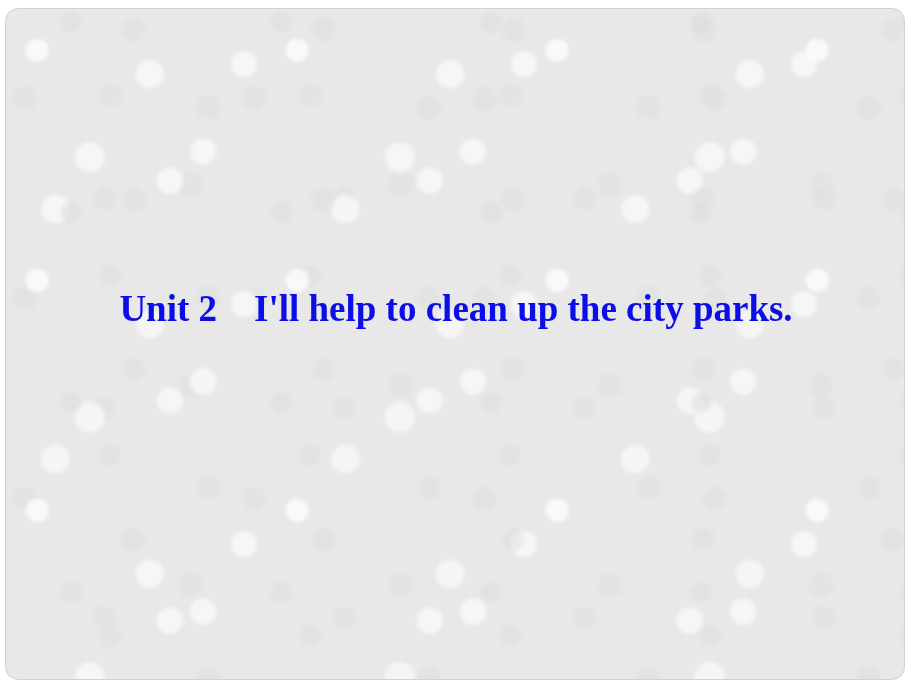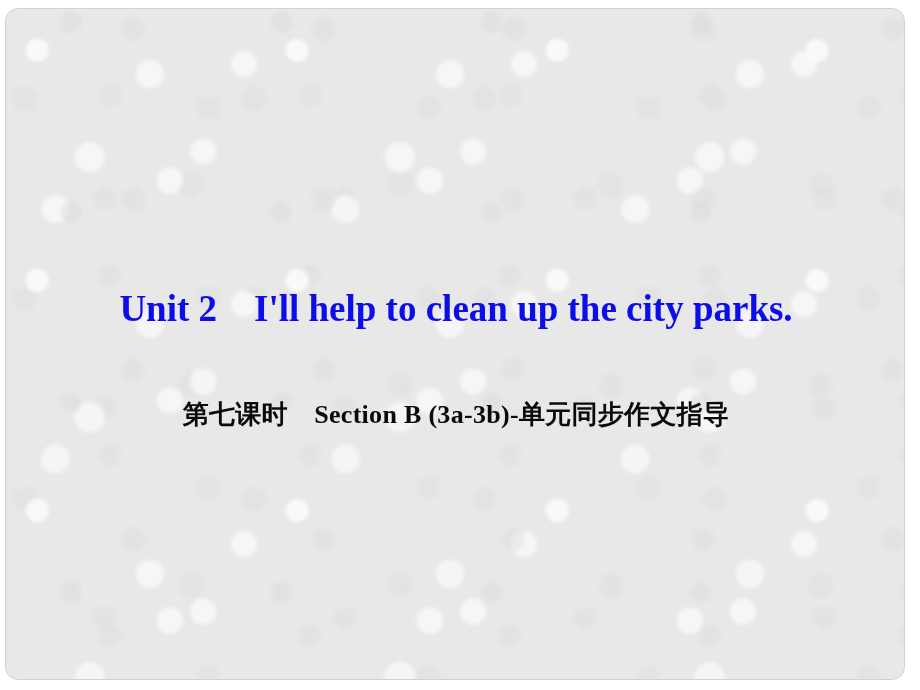--- a/index.html
+++ b/index.html
@@ -110,17 +110,16 @@
 
 <div id="slide-root">
   <div class="slide-surface">
 
     <div class="paper-texture"></div>
 
     <div class="content-stack">
 
       <div class="title-line">Unit 2　I'll help to clean up the city parks.</div>
 
-      <div class="subtitle-line">第七课时　Section B (3a-3b)-单元同步作文指导</div>
 
     </div>
   </div>
 </div>
 
 </body></html>

